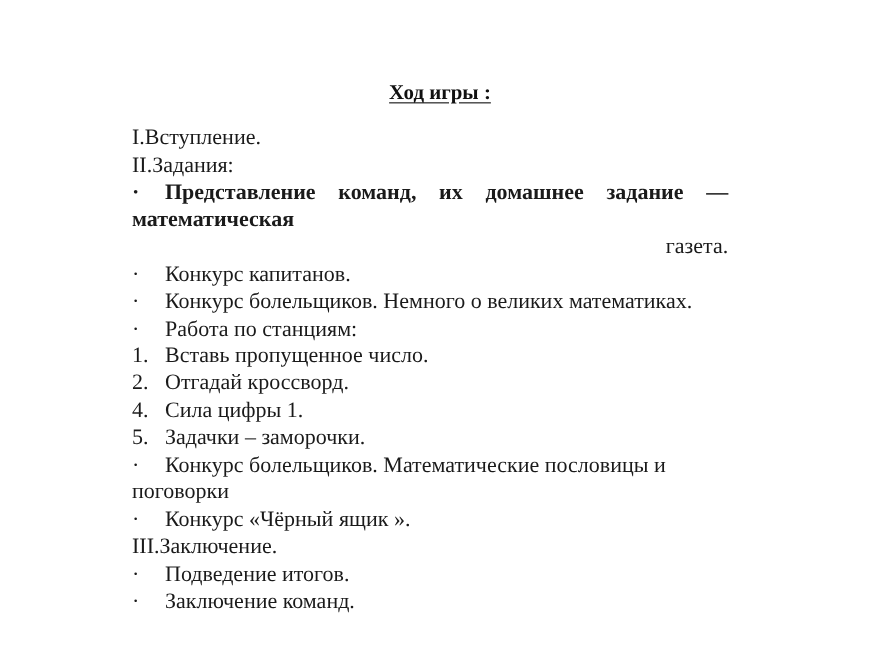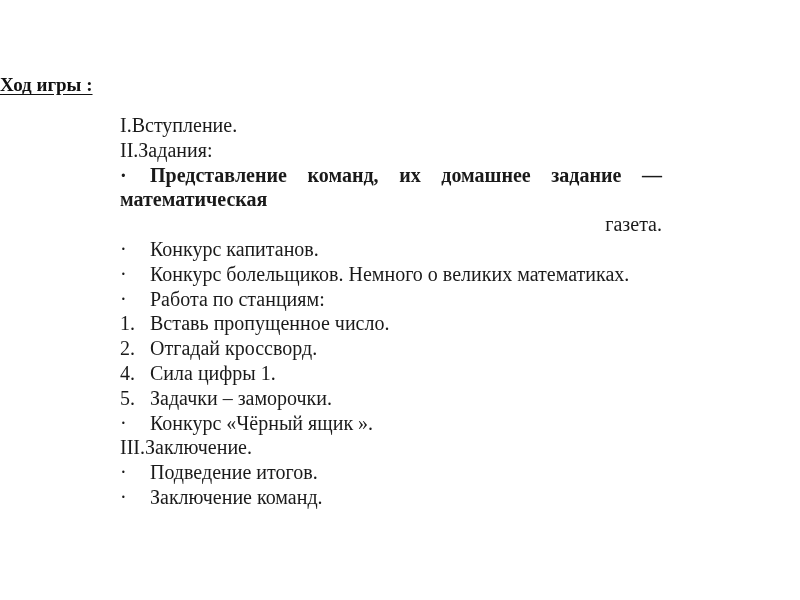--- a/index.html
+++ b/index.html
@@ -12,20 +12,21 @@
     width: 800px;
     height: 600px;
     background: #ffffff;
     overflow: hidden;
     font-family: "Liberation Serif", "DejaVu Serif", serif;
     color: #1a1a1a;
   }
   .title {
     margin: 0;
     padding-top: 72px;
+    text-align: center;
     font-size: 19px;
     font-weight: bold;
     text-decoration: underline;
     text-underline-offset: 3px;
     line-height: 26px;
     color: #111111;
   }
   .content {
     padding: 15px 138px 0 120px;
     font-size: 20px;
@@ -73,20 +74,21 @@
 
     <p class="item"><span class="marker">1.</span><span>Вставь пропущенное число.</span></p>
 
     <p class="item"><span class="marker">2.</span><span>Отгадай кроссворд.</span></p>
 
 
     <p class="item"><span class="marker">4.</span><span>Сила цифры 1.</span></p>
 
     <p class="item"><span class="marker">5.</span><span>Задачки – заморочки.</span></p>
 
+    <p class="item"><span class="marker">·</span><span>Конкурс болельщиков. Математические пословицы и поговорки</span></p>
 
     <p class="item"><span class="marker">·</span><span>Конкурс «Чёрный ящик ».</span></p>
 
     <p class="item"><span>III.Заключение.</span></p>
 
     <p class="item"><span class="marker">·</span><span>Подведение итогов.</span></p>
 
     <p class="item"><span class="marker">·</span><span>Заключение команд.</span></p>
 
   </div>

